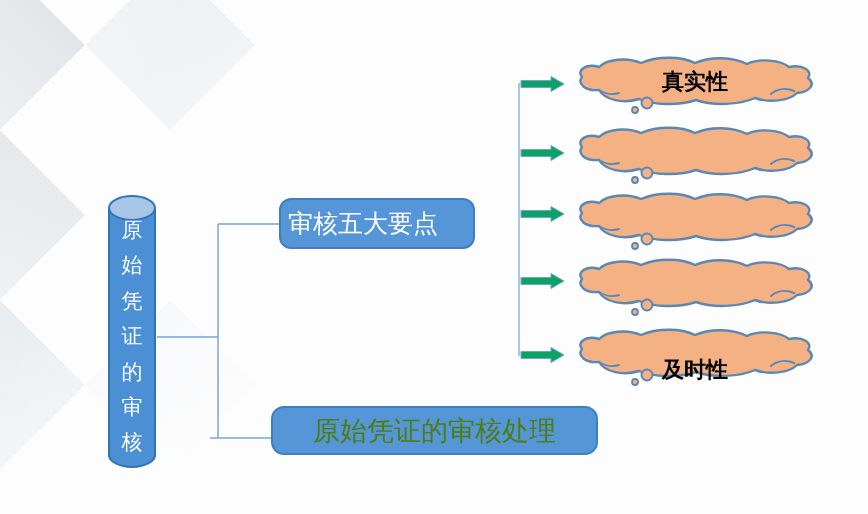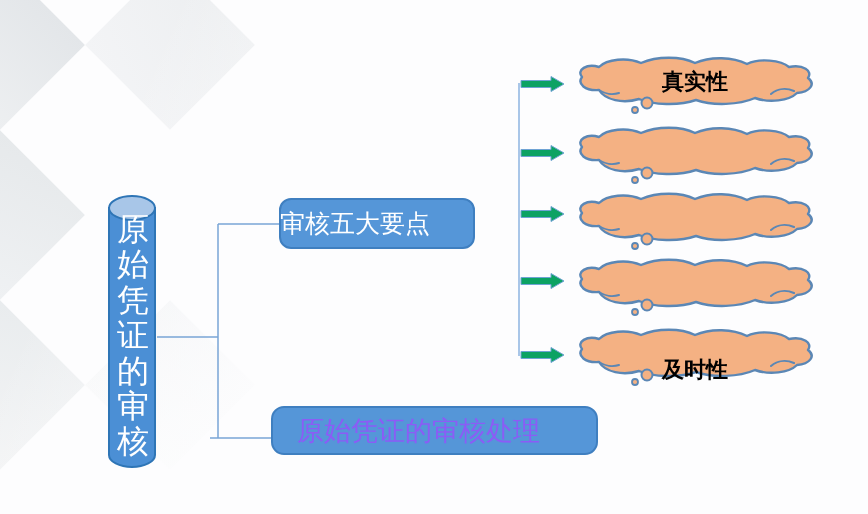--- a/index.html
+++ b/index.html
@@ -23,26 +23,26 @@
     background:linear-gradient(115deg,rgba(253,253,254,0) 16%,rgba(253,253,254,.85) 40%,#fdfdfe 54%);
   }
 
   
   svg.shapes{position:absolute;left:0;top:0;z-index:2;}
 
   
   .txt{position:absolute;z-index:3;display:flex;align-items:center;justify-content:center;}
   .root-label{
     left:107px;top:212px;width:50px;height:250px;
-    color:#fff;font-size:32px;line-height:35.4px;
+    color:#fff;font-size:21px;line-height:35.4px;
     justify-content:center;align-items:flex-start;
   }
   .root-label span{display:block;width:30px;word-break:break-all;text-align:center;}
-  .branch1-label{left:268px;top:199px;width:174px;height:49px;color:#fff;font-size:25px;}
-  .branch2-label{left:256px;top:407px;width:325px;height:47px;color:#8b5cf6;font-size:27px;}
+  .branch1-label{left:276px;top:199px;width:174px;height:49px;color:#fff;font-size:25px;}
+  .branch2-label{left:272px;top:407px;width:325px;height:47px;color:#4d7c0f;font-size:27px;}
   .cloud-label{left:575px;width:240px;height:40px;color:#000;font-size:22px;font-weight:600;}
   .cl1{top:62px;} .cl2{top:132px;} .cl3{top:198px;} .cl4{top:264px;} .cl5{top:334px;margin-top:16px;}
 </style>
 </head>
 <body>
 
 <div class="stage">
 
   <div class="diamond d1"></div>
   <div class="diamond d2"></div>

